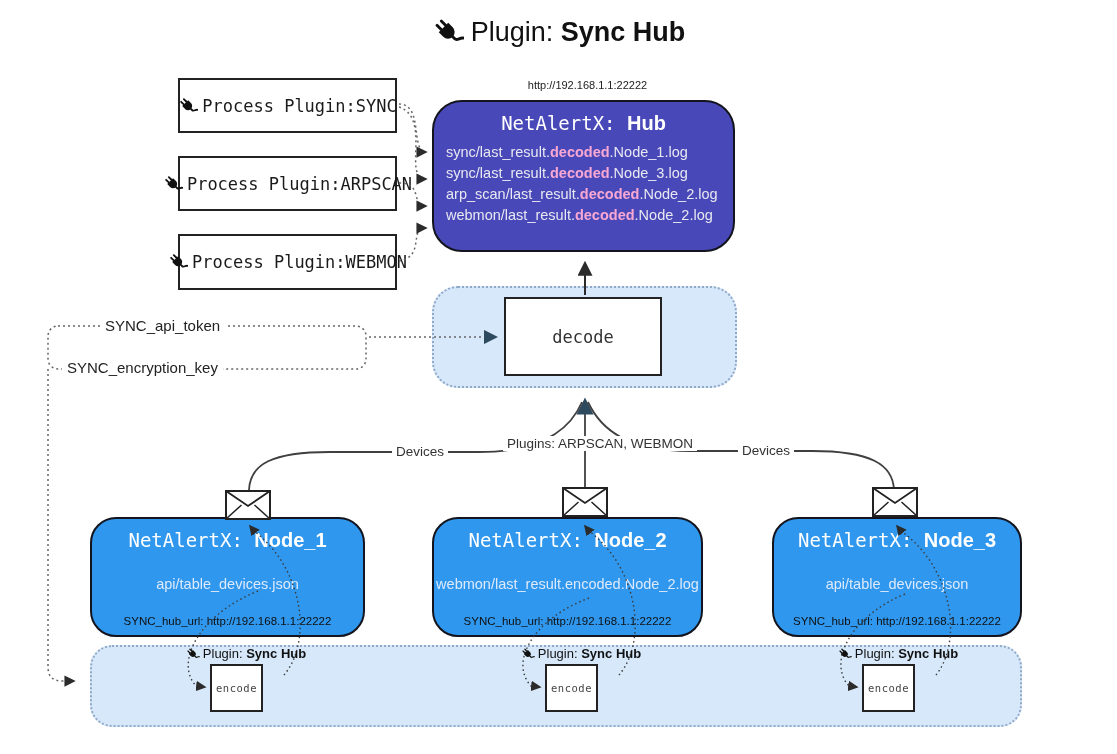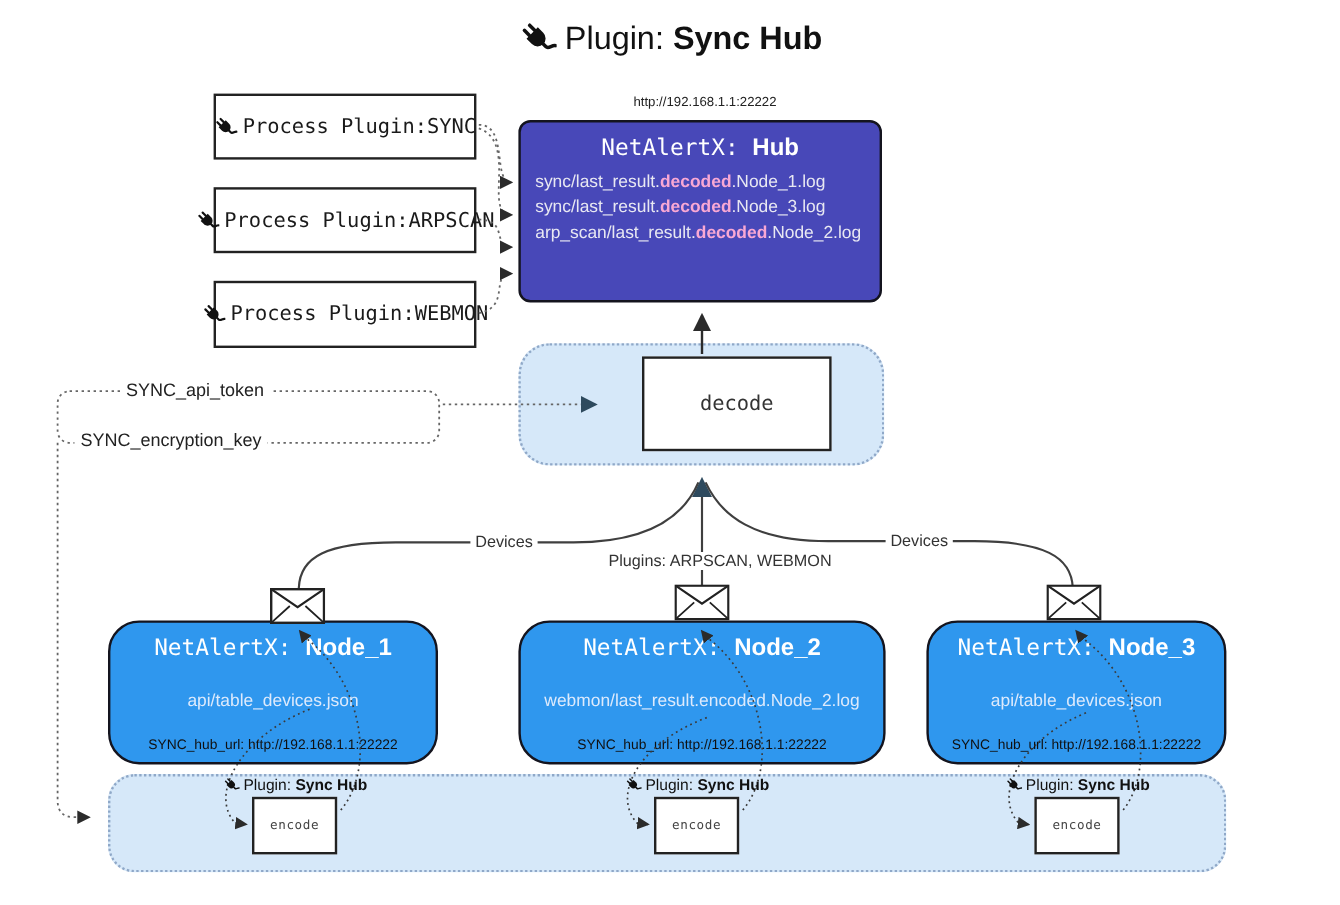--- a/index.html
+++ b/index.html
@@ -10,38 +10,38 @@
   .abs { position:absolute; }
 
   
   .diagram-title { left:0; right:0; top:16px; text-align:center; font-size:27px; color:#111; z-index:7; }
   .diagram-title b { font-weight:bold; }
   .diagram-title .plug { vertical-align:-7px; margin-right:7px; }
 
   
   .hub-url { left:436px; top:79px; width:303px; text-align:center; font-size:11px; color:#222; z-index:7; }
   .hub { left:432px; top:100px; width:303px; height:152px; background:#4848b8;
-         border:2.5px solid #14141e; border-radius:10px; z-index:2; box-sizing:border-box; }
+         border:2.5px solid #14141e; border-radius:30px; z-index:2; box-sizing:border-box; }
   .hub-title { text-align:center; margin-top:10px; font-family:"DejaVu Sans Mono",monospace; font-size:19px; color:#ffffff; white-space:nowrap; }
   .hub-title b { font-family:"Liberation Sans",sans-serif; font-size:20px; }
   .hub-logs { margin:9px 4px 0 12px; display:flex; flex-direction:column; gap:5px; }
   .hub-log { color:#e8e8f2; font-size:14.5px; white-space:nowrap; }
   .hub-log b { color:#f9a8d4; }
 
   
   .proc-box { left:178px; width:219px; background:#ffffff; border:2px solid #222; z-index:2; box-sizing:border-box;
               display:flex; flex-direction:row; align-items:center; justify-content:center;
               font-family:"DejaVu Sans Mono",monospace; font-size:17px; color:#1a1a1a; }
   .proc-line1 { display:flex; align-items:center; gap:2px; white-space:nowrap; }
   .proc-line1 .plug { margin-right:2px; }
 
   
   .decode-container { left:432px; top:286px; width:305px; height:102px; background:#d6e8f9;
                       border:2px dotted #8fa8c8; border-radius:26px; z-index:1; box-sizing:border-box; }
-  .decode-box { left:535px; top:297px; width:158px; height:79px; background:#ffffff; border:2px solid #222;
+  .decode-box { left:504px; top:297px; width:158px; height:79px; background:#ffffff; border:2px solid #222;
                 z-index:2; display:flex; align-items:center; justify-content:center;
                 font-family:"DejaVu Sans Mono",monospace; font-size:17px; color:#333; box-sizing:border-box; }
 
   
   .key-label { background:#ffffff; font-size:15px; color:#222; padding:0 5px; z-index:7; white-space:nowrap; }
 
   
   .edge-label { background:#ffffff; font-size:13.5px; color:#333; padding:0 4px; z-index:7; white-space:nowrap; }
 
   
@@ -52,21 +52,21 @@
   .node-files { flex:1; display:flex; flex-direction:column; align-items:center; justify-content:center; gap:9px; }
   .node-file { color:#ddeafc; font-size:14.5px; white-space:nowrap; }
   .node-file:empty { display:none; }
   .node-huburl { text-align:center; margin-bottom:8px; font-size:11.5px; color:#101010; white-space:nowrap; }
 
   
   .band { left:90px; top:645px; width:932px; height:82px; background:#d6e8f9;
           border:2px dotted #8fa8c8; border-radius:22px; z-index:1; box-sizing:border-box; }
   .band-label { top:646px; transform:translateX(-50%); z-index:7; font-size:13px; color:#111; white-space:nowrap; }
   .band-label .plug { vertical-align:-3px; margin-right:3px; }
-  .encode-box { width:71px; height:48px; top:664px; background:#ffffff; border:2px solid #222; z-index:2;
+  .encode-box { width:53px; height:48px; top:664px; background:#ffffff; border:2px solid #222; z-index:2;
                 display:flex; align-items:center; justify-content:center;
                 font-family:"DejaVu Sans Mono",monospace; font-size:10.5px; letter-spacing:0.5px; color:#444; box-sizing:border-box; }
 
   .connectors { left:0; top:0; z-index:5; pointer-events:none; }
   .envelope { z-index:6; }
 </style>
 </head>
 <body>
 
 <svg width="0" height="0" style="position:absolute" aria-hidden="true">
@@ -92,20 +92,21 @@
 <div class="abs hub-url">http://192.168.1.1:22222</div>
 <div class="abs hub">
   <div class="hub-title">
     <span>NetAlertX:</span>
     <b>Hub</b>
   </div>
   <div class="hub-logs">
     <div class="hub-log"><span>sync/last_result.</span><b>decoded</b><span>.Node_1.log</span></div>
     <div class="hub-log"><span>sync/last_result.</span><b>decoded</b><span>.Node_3.log</span></div>
     <div class="hub-log"><span>arp_scan/last_result.</span><b>decoded</b><span>.Node_2.log</span></div>
+    <div class="hub-log"><span>webmon/last_result.</span><b>decoded</b><span>.Node_2.log</span></div>
   </div>
 </div>
 
 <div class="abs proc-box" style="top:78px;height:55px;">
   <div class="proc-line1">
       <svg class="plug" width="20" height="20">
         <use href="#plug"></use>
       </svg>
       <span>Process Plugin:</span>
     </div>
@@ -130,34 +131,34 @@
   <div>WEBMON</div>
 </div>
 
 <div class="abs decode-container"></div>
 <div class="abs decode-box">decode</div>
 
 <div class="abs key-label" style="left:100px;top:317px;">SYNC_api_token</div>
 <div class="abs key-label" style="left:62px;top:359px;">SYNC_encryption_key</div>
 
 <div class="abs edge-label" style="left:392px;top:444px;">Devices</div>
-<div class="abs edge-label" style="left:503px;top:460px;">Plugins: ARPSCAN, WEBMON</div>
+<div class="abs edge-label" style="left:503px;top:436px;">Plugins: ARPSCAN, WEBMON</div>
 <div class="abs edge-label" style="left:738px;top:443px;">Devices</div>
 
 <div class="abs node" style="left:90px;width:275px;">
   <div class="node-title">
     <span>NetAlertX:</span> <b>Node_1</b>
   </div>
   <div class="node-files">
     <span class="node-file">api/table_devices.json</span>
 
   </div>
   <div class="node-huburl">SYNC_hub_url: http://192.168.1.1:22222</div>
 </div>
-<div class="abs node" style="left:432px;width:306px;">
+<div class="abs node" style="left:432px;width:271px;">
   <div class="node-title">
     <span>NetAlertX:</span> <b>Node_2</b>
   </div>
   <div class="node-files">
     <span class="node-file">webmon/last_result.encoded.Node_2.log</span>
   </div>
   <div class="node-huburl">SYNC_hub_url: http://192.168.1.1:22222</div>
 </div>
 <div class="abs node" style="left:772px;width:250px;">
   <div class="node-title">

